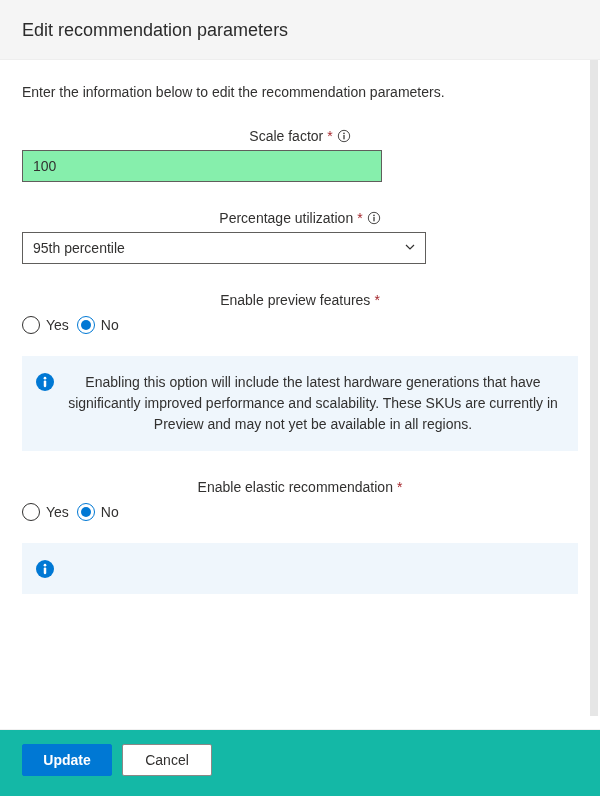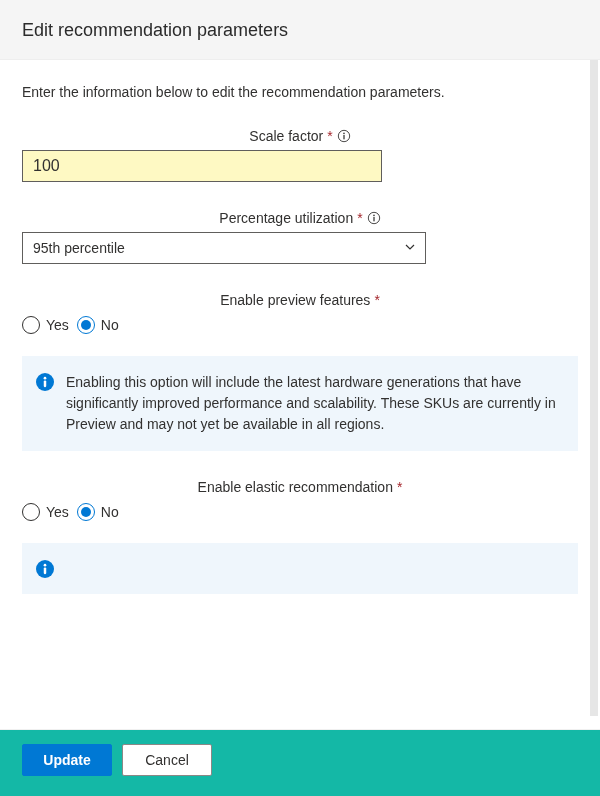--- a/index.html
+++ b/index.html
@@ -57,24 +57,24 @@
       width: 14px;
       height: 14px;
       font-size: 13px;
     }
     .info-icon svg { width: 14px; height: 14px; }
     .text-input {
       width: 360px;
       height: 32px;
       border: 1px solid #605e5c;
       padding: 0 10px;
-      font-size: 16px;
+      font-size: 14px;
       font-family: inherit;
       color: #323130;
-      background: #fef9c3;
+      background: #86efac;
     }
     .select-wrap {
       position: relative;
       width: 404px;
     }
     .select-input {
       width: 100%;
       height: 32px;
       border: 1px solid #605e5c;
       padding: 0 30px 0 10px;
@@ -140,20 +140,21 @@
       flex-shrink: 0;
       width: 18px;
       height: 18px;
       margin-top: 1px;
     }
     .info-box .big-info svg { width: 18px; height: 18px; }
     .info-text {
       font-size: 14px;
       line-height: 1.5;
       color: #323130;
+      text-align: center;
     }
     .footer {
       position: absolute;
       left: 0;
       right: 0;
       bottom: 0;
       padding: 14px 22px 20px;
       display: flex;
       gap: 10px;
       background: #14b8a6;

